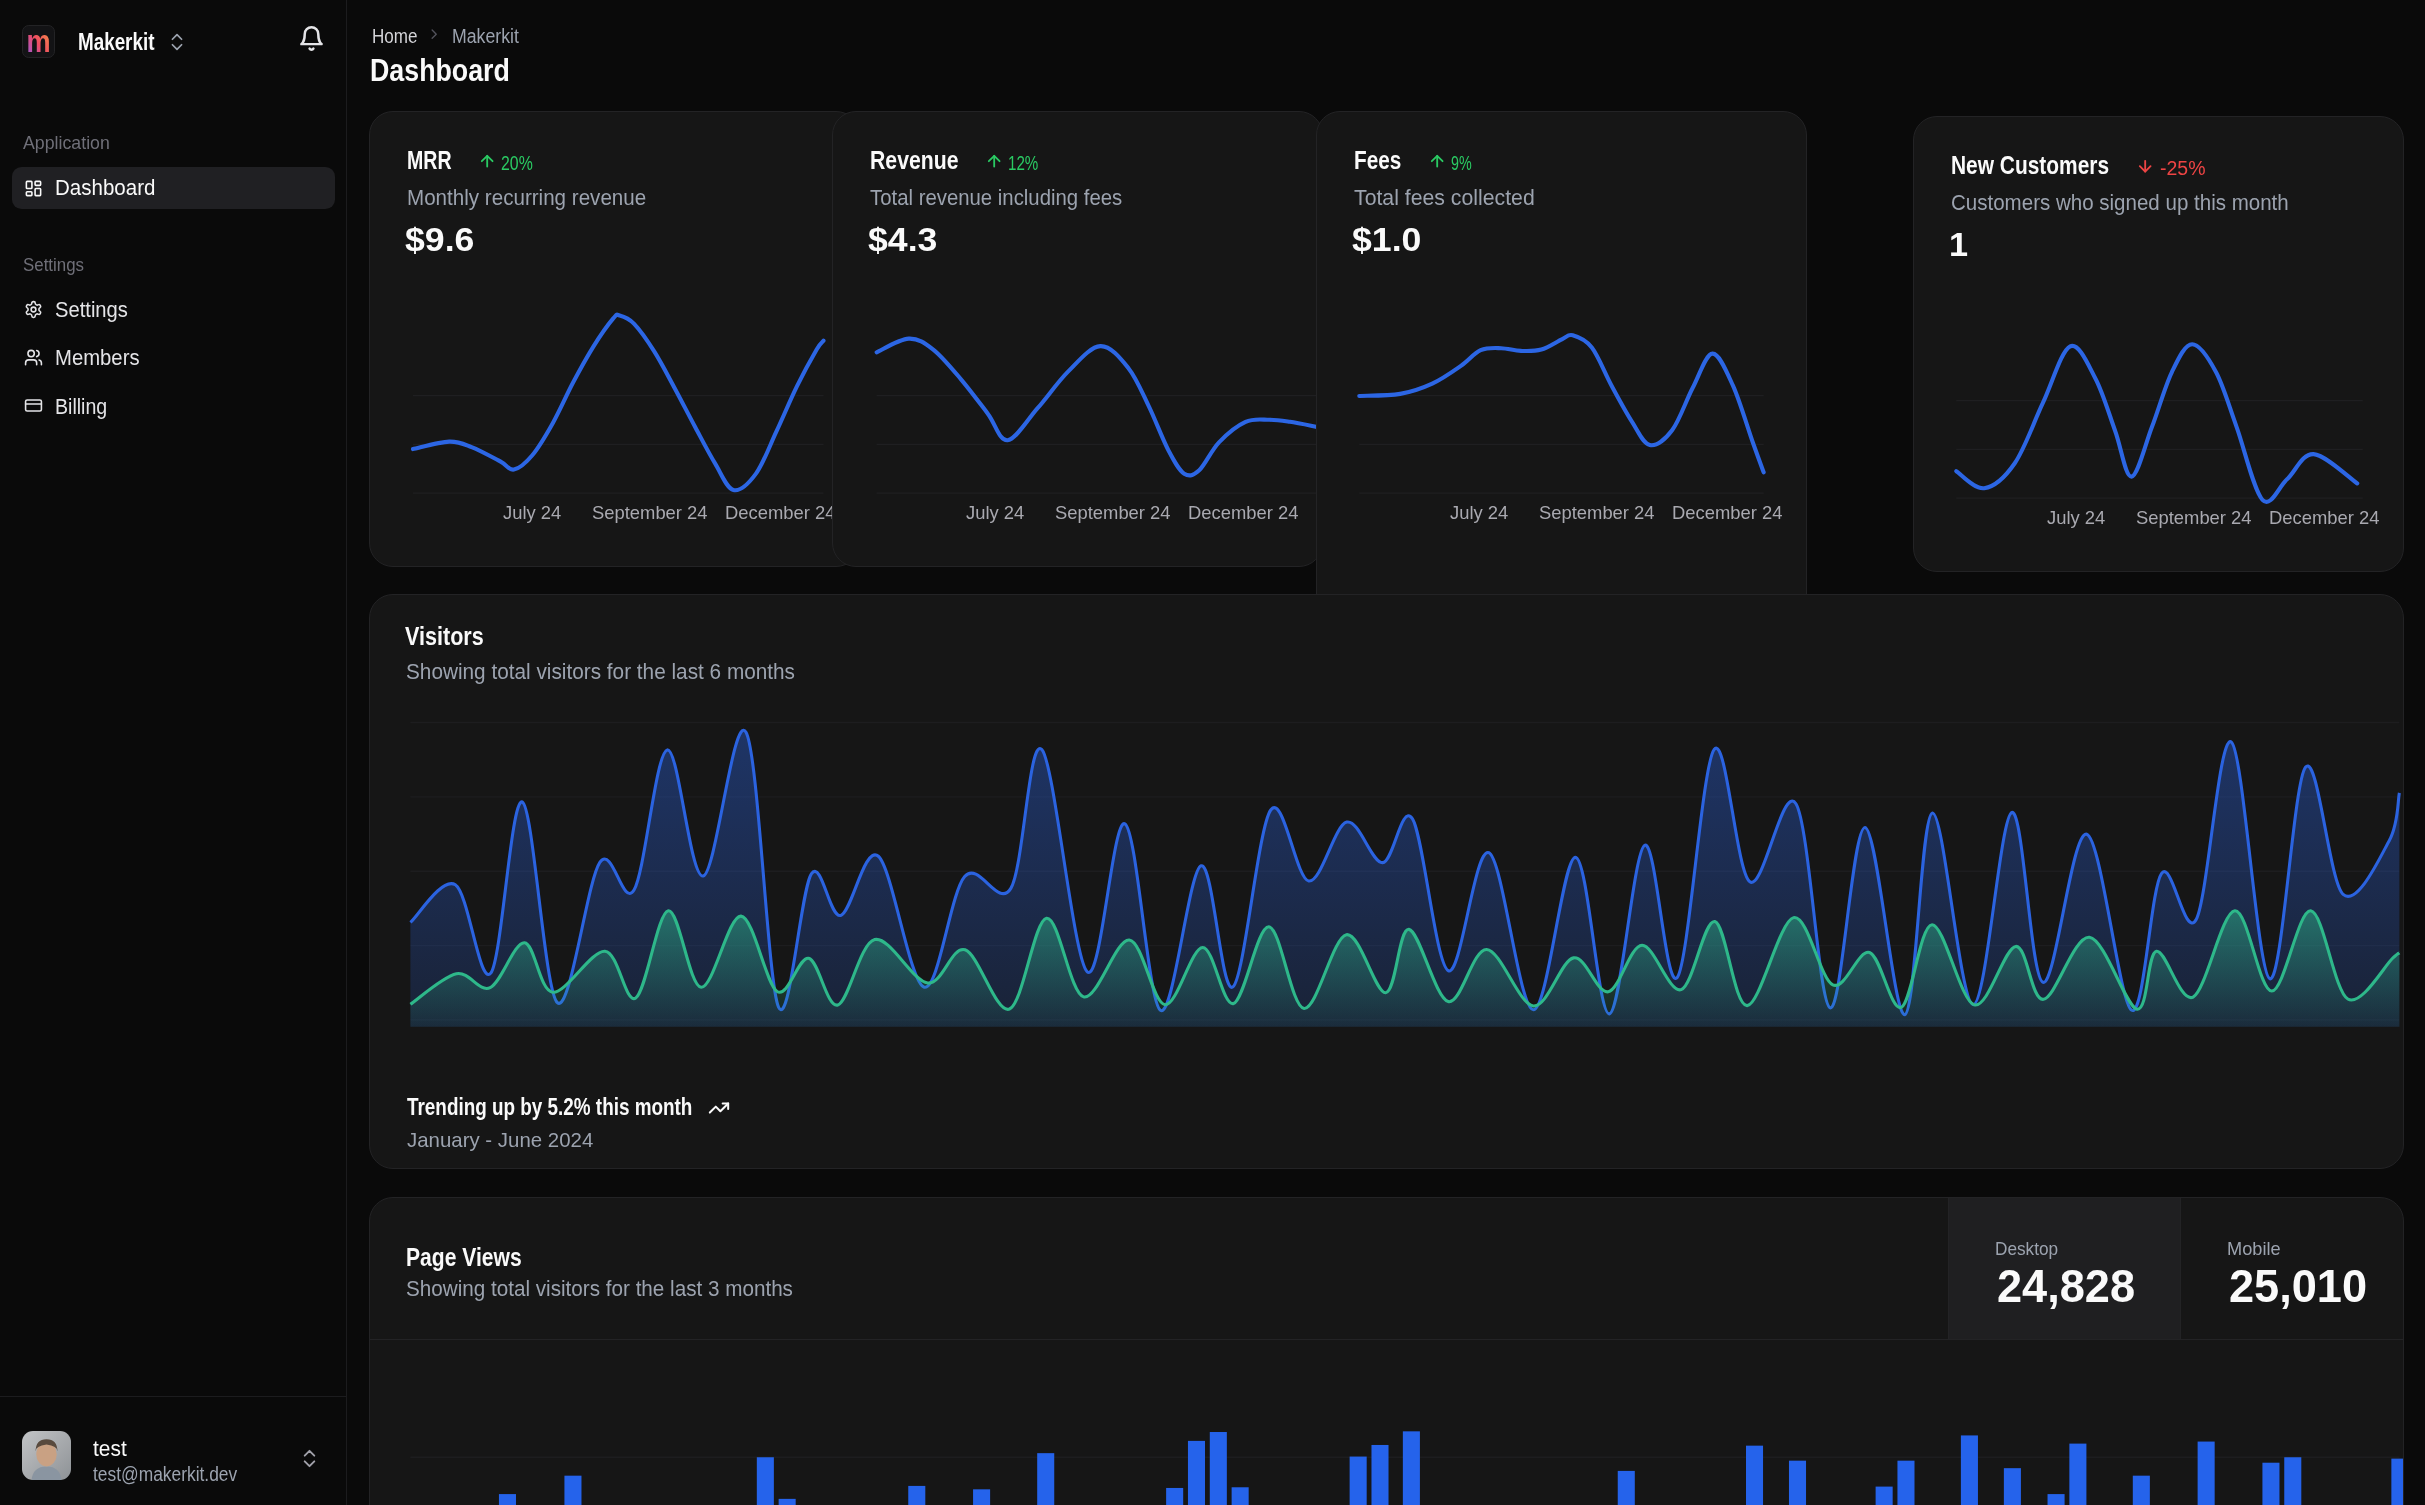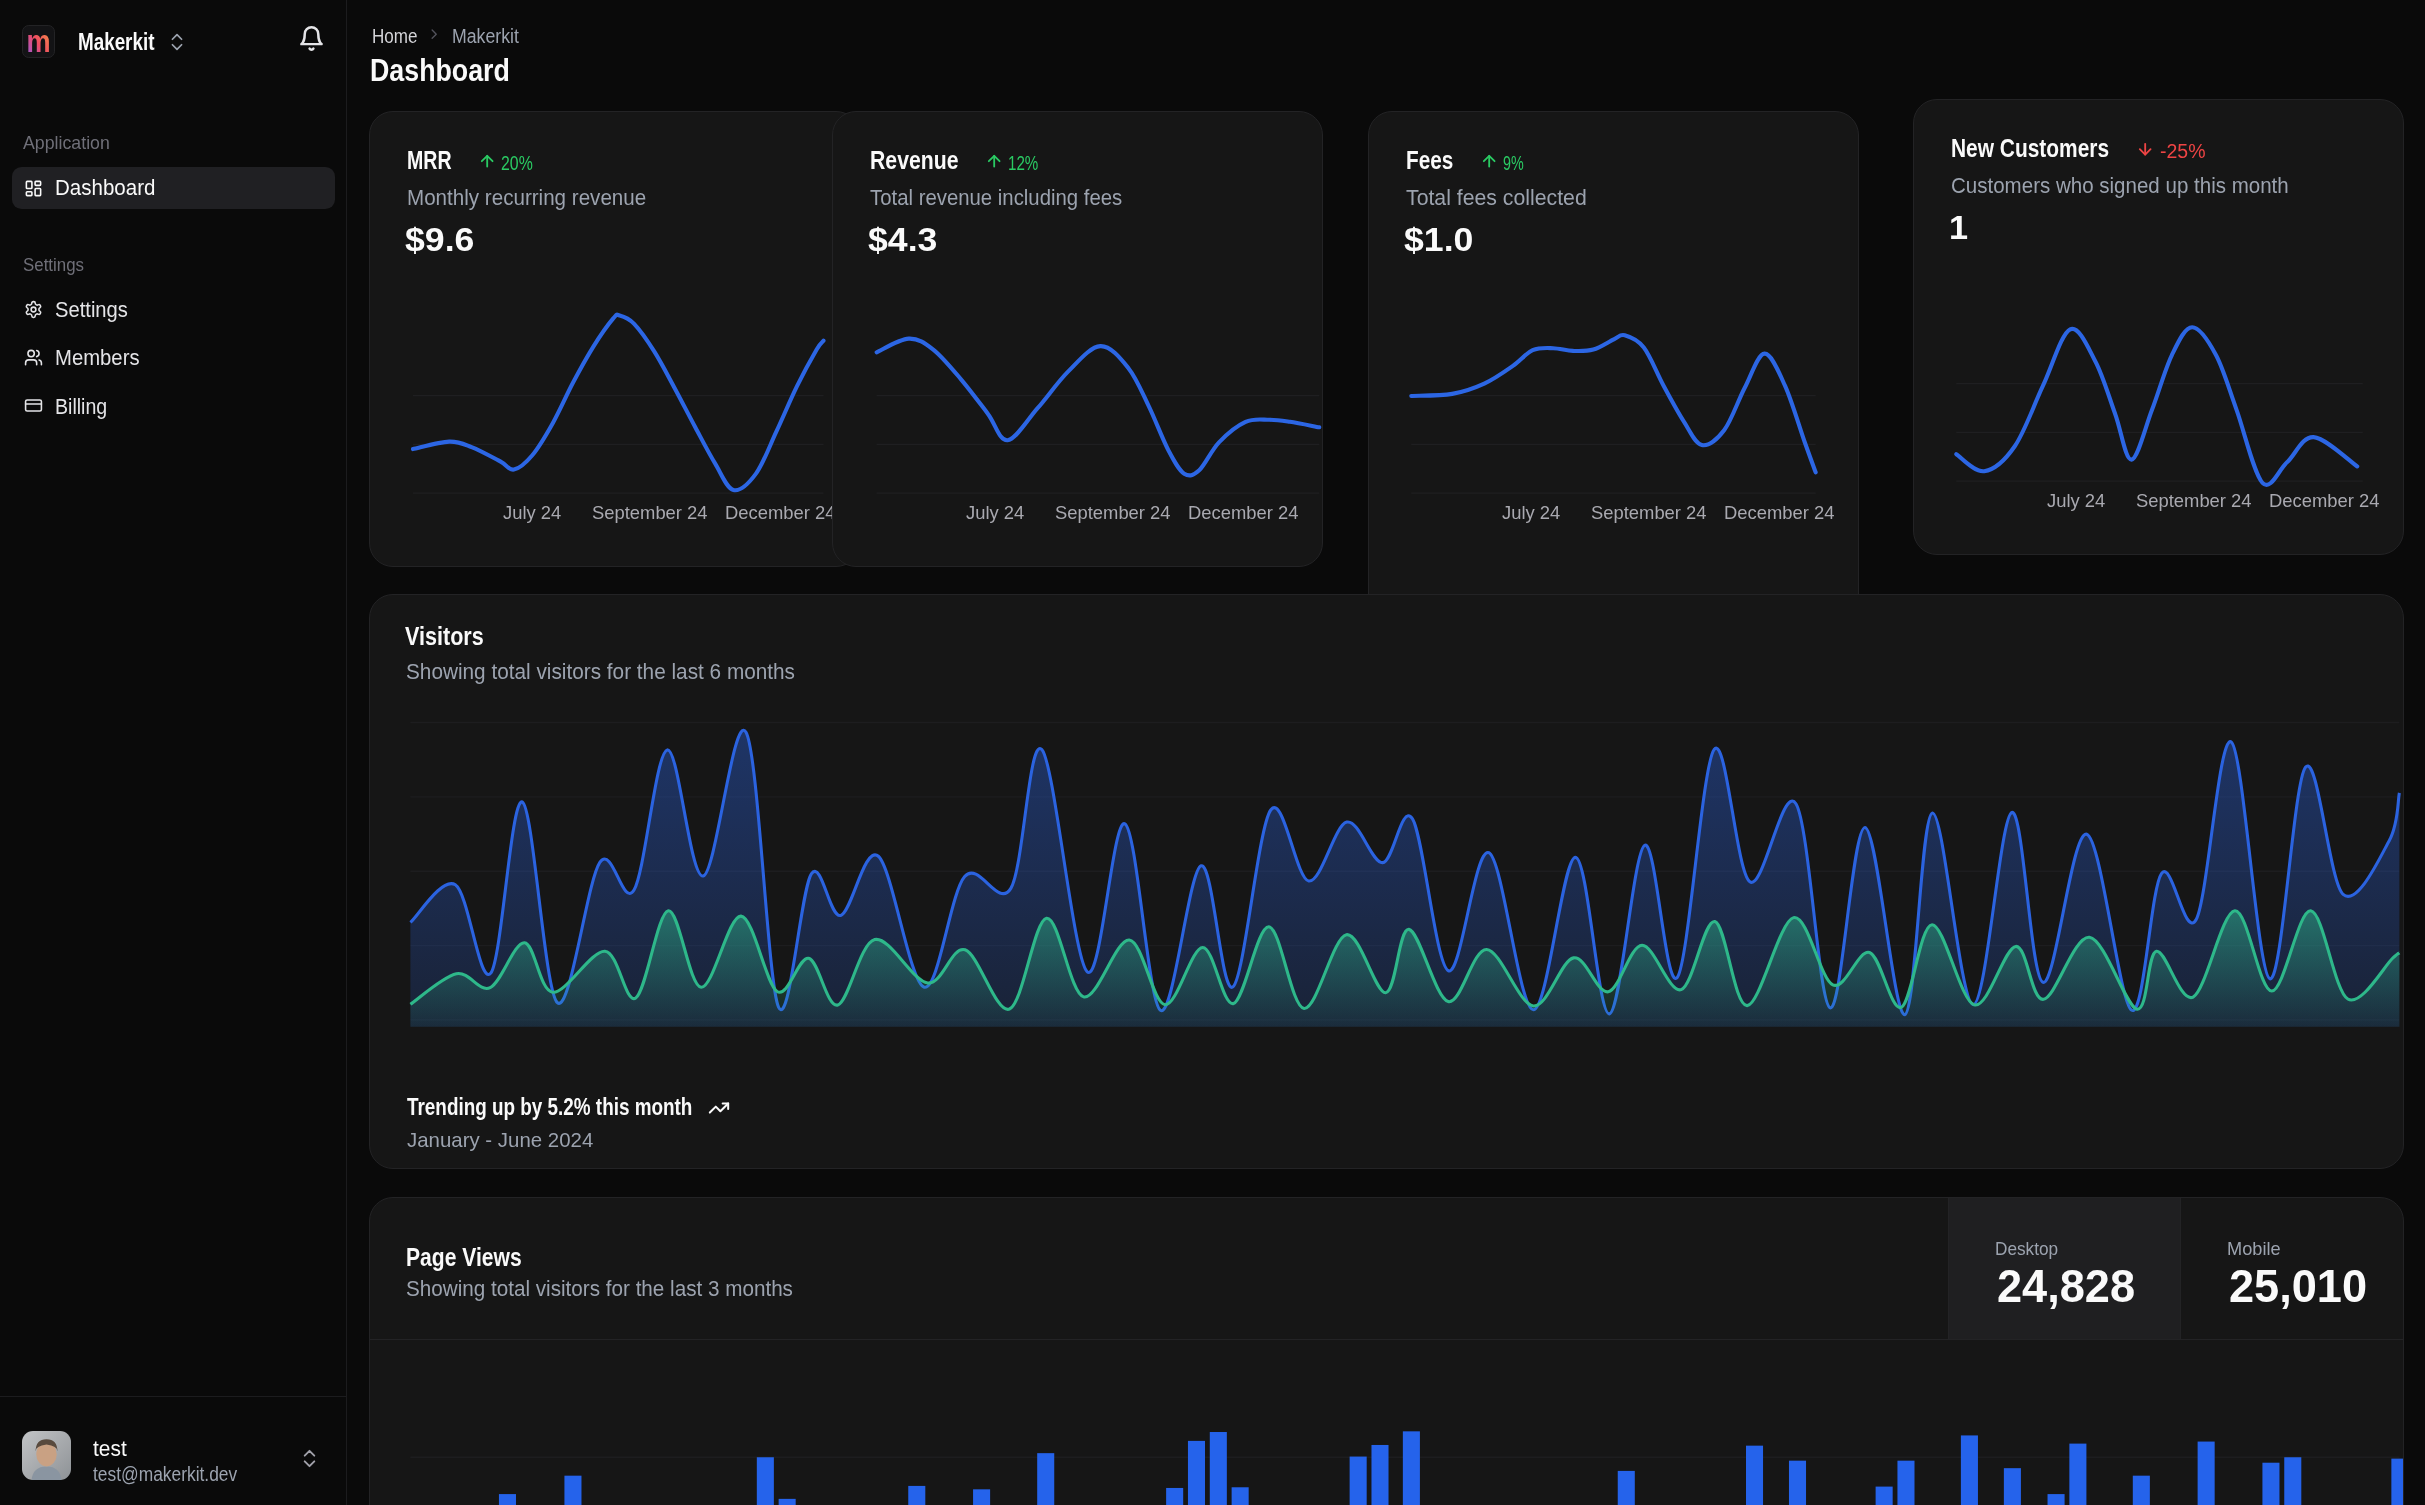--- a/index.html
+++ b/index.html
@@ -115,40 +115,40 @@
   <svg style="position:absolute;left:0;top:0" width="491" height="456" viewBox="0 0 720 668">
     <line x1="64" y1="415.5" x2="713" y2="415.5" stroke="#1f1f21" stroke-width="2"></line>
       <line x1="64" y1="487" x2="713" y2="487" stroke="#1f1f21" stroke-width="2"></line>
       <line x1="64" y1="558.5" x2="713" y2="558.5" stroke="#1f1f21" stroke-width="2"></line>
     <path d="M64.0,352.0C71.8,348.7,97.2,332.7,111.0,332.0C124.8,331.3,134.2,338.0,147.0,348.0C159.8,358.0,174.7,376.3,188.0,392.0C201.3,407.7,215.7,427.2,227.0,442.0C238.3,456.8,243.8,482.3,256.0,481.0C268.2,479.7,285.2,450.8,300.0,434.0C314.8,417.2,329.7,395.2,345.0,380.0C360.3,364.8,377.3,343.8,392.0,343.0C406.7,342.2,421.2,360.3,433.0,375.0C444.8,389.7,453.2,410.8,463.0,431.0C472.8,451.2,483.3,479.5,492.0,496.0C500.7,512.5,507.5,525.2,515.0,530.0C522.5,534.8,528.5,532.7,537.0,525.0C545.5,517.3,554.7,495.8,566.0,484.0C577.3,472.2,592.7,459.5,605.0,454.0C617.3,448.5,629.2,451.0,640.0,451.0C650.8,451.0,657.8,452.2,670.0,454.0C682.2,455.8,705.8,460.7,713.0,462.0" fill="none" stroke="#2c66e4" stroke-width="6" stroke-linecap="round"></path>
   </svg>
   <div style="position:absolute;left:133px;top:390px;font-size:18.4px;color:#a9a9b0;white-space:nowrap;width:56px;text-align:center;">July 24</div>
   <div style="position:absolute;left:222px;top:390px;font-size:18.4px;color:#a9a9b0;white-space:nowrap;width:109px;text-align:center;">September 24</div>
   <div style="position:absolute;left:355px;top:390px;font-size:18.4px;color:#a9a9b0;white-space:nowrap;width:107px;text-align:center;">December 24</div>
 </div>
-<div class="card" style="left:1368px;top:111px;width:491px;height:556px">
+<div class="card" style="left:1316px;top:111px;width:491px;height:556px">
   <div style="position:absolute;left:37px;top:34px;font-size:25px;color:#fafafa;white-space:nowrap;font-weight:700;transform:scaleX(0.830);transform-origin:0 0;">Fees</div>
   <svg style="position:absolute;left:111px;top:40px" width="18.4" height="18.4" viewBox="0 0 24 24" fill="none" stroke="#2aca63" stroke-width="2.4" stroke-linecap="round" stroke-linejoin="round">
       <path d="m5 12 7-7 7 7"></path>
       <path d="M12 19V5"></path>
     </svg>
   <div style="position:absolute;left:134px;top:40px;font-size:20px;color:#2aca63;white-space:nowrap;transform:scaleX(0.716);transform-origin:0 0;">9%</div>
   <div style="position:absolute;left:37px;top:73px;font-size:22px;color:#9ca3af;white-space:nowrap;transform:scaleX(0.966);transform-origin:0 0;">Total fees collected</div>
   <div style="position:absolute;left:35px;top:108px;font-size:34px;color:#fafafa;white-space:nowrap;font-weight:700;transform:scaleX(1.048);transform-origin:0 0;">$1.0</div>
   <svg style="position:absolute;left:0;top:0" width="491" height="456" viewBox="0 0 720 668">
     <line x1="62" y1="415.5" x2="655" y2="415.5" stroke="#1f1f21" stroke-width="2"></line>
       <line x1="62" y1="487" x2="655" y2="487" stroke="#1f1f21" stroke-width="2"></line>
       <line x1="62" y1="558.5" x2="655" y2="558.5" stroke="#1f1f21" stroke-width="2"></line>
     <path d="M62.0,416.0C72.0,415.5,104.2,416.0,122.0,413.0C139.8,410.0,154.2,404.8,169.0,398.0C183.8,391.2,199.2,380.2,211.0,372.0C222.8,363.8,230.2,353.3,240.0,349.0C249.8,344.7,260.2,345.8,270.0,346.0C279.8,346.2,289.2,349.7,299.0,350.0C308.8,350.3,319.0,350.8,329.0,348.0C339.0,345.2,351.3,336.5,359.0,333.0C366.7,329.5,367.7,325.0,375.0,327.0C382.3,329.0,393.5,332.7,403.0,345.0C412.5,357.3,422.2,382.8,432.0,401.0C441.8,419.2,452.7,439.5,462.0,454.0C471.3,468.5,478.2,486.0,488.0,488.0C497.8,490.0,510.5,480.0,521.0,466.0C531.5,452.0,541.2,422.7,551.0,404.0C560.8,385.3,570.2,354.5,580.0,354.0C589.8,353.5,600.2,379.3,610.0,401.0C619.8,422.7,631.5,462.8,639.0,484.0C646.5,505.2,652.3,520.7,655.0,528.0" fill="none" stroke="#2c66e4" stroke-width="6" stroke-linecap="round"></path>
   </svg>
   <div style="position:absolute;left:133px;top:390px;font-size:18.4px;color:#a9a9b0;white-space:nowrap;width:56px;text-align:center;">July 24</div>
   <div style="position:absolute;left:222px;top:390px;font-size:18.4px;color:#a9a9b0;white-space:nowrap;width:109px;text-align:center;">September 24</div>
   <div style="position:absolute;left:355px;top:390px;font-size:18.4px;color:#a9a9b0;white-space:nowrap;width:107px;text-align:center;">December 24</div>
 </div>
-<div class="card" style="left:1913px;top:99px;width:491px;height:456px">
+<div class="card" style="left:1913px;top:116px;width:491px;height:456px">
   <div style="position:absolute;left:37px;top:34px;font-size:25px;color:#fafafa;white-space:nowrap;font-weight:700;transform:scaleX(0.837);transform-origin:0 0;">New Customers</div>
   <svg style="position:absolute;left:222px;top:40px" width="18.4" height="18.4" viewBox="0 0 24 24" fill="none" stroke="#ee4444" stroke-width="2.4" stroke-linecap="round" stroke-linejoin="round">
       <path d="M12 5v14"></path>
       <path d="m19 12-7 7-7-7"></path>
     </svg>
   <div style="position:absolute;left:246px;top:40px;font-size:20px;color:#ee4444;white-space:nowrap;transform:scaleX(0.975);transform-origin:0 0;">-25%</div>
   <div style="position:absolute;left:37px;top:73px;font-size:22px;color:#9ca3af;white-space:nowrap;transform:scaleX(0.933);transform-origin:0 0;">Customers who signed up this month</div>
   <div style="position:absolute;left:35px;top:108px;font-size:34px;color:#fafafa;white-space:nowrap;font-weight:700;transform:scaleX(1.007);transform-origin:0 0;">1</div>
   <svg style="position:absolute;left:0;top:0" width="491" height="456" viewBox="0 0 720 668">
     <line x1="62" y1="415.5" x2="658" y2="415.5" stroke="#1f1f21" stroke-width="2"></line>

